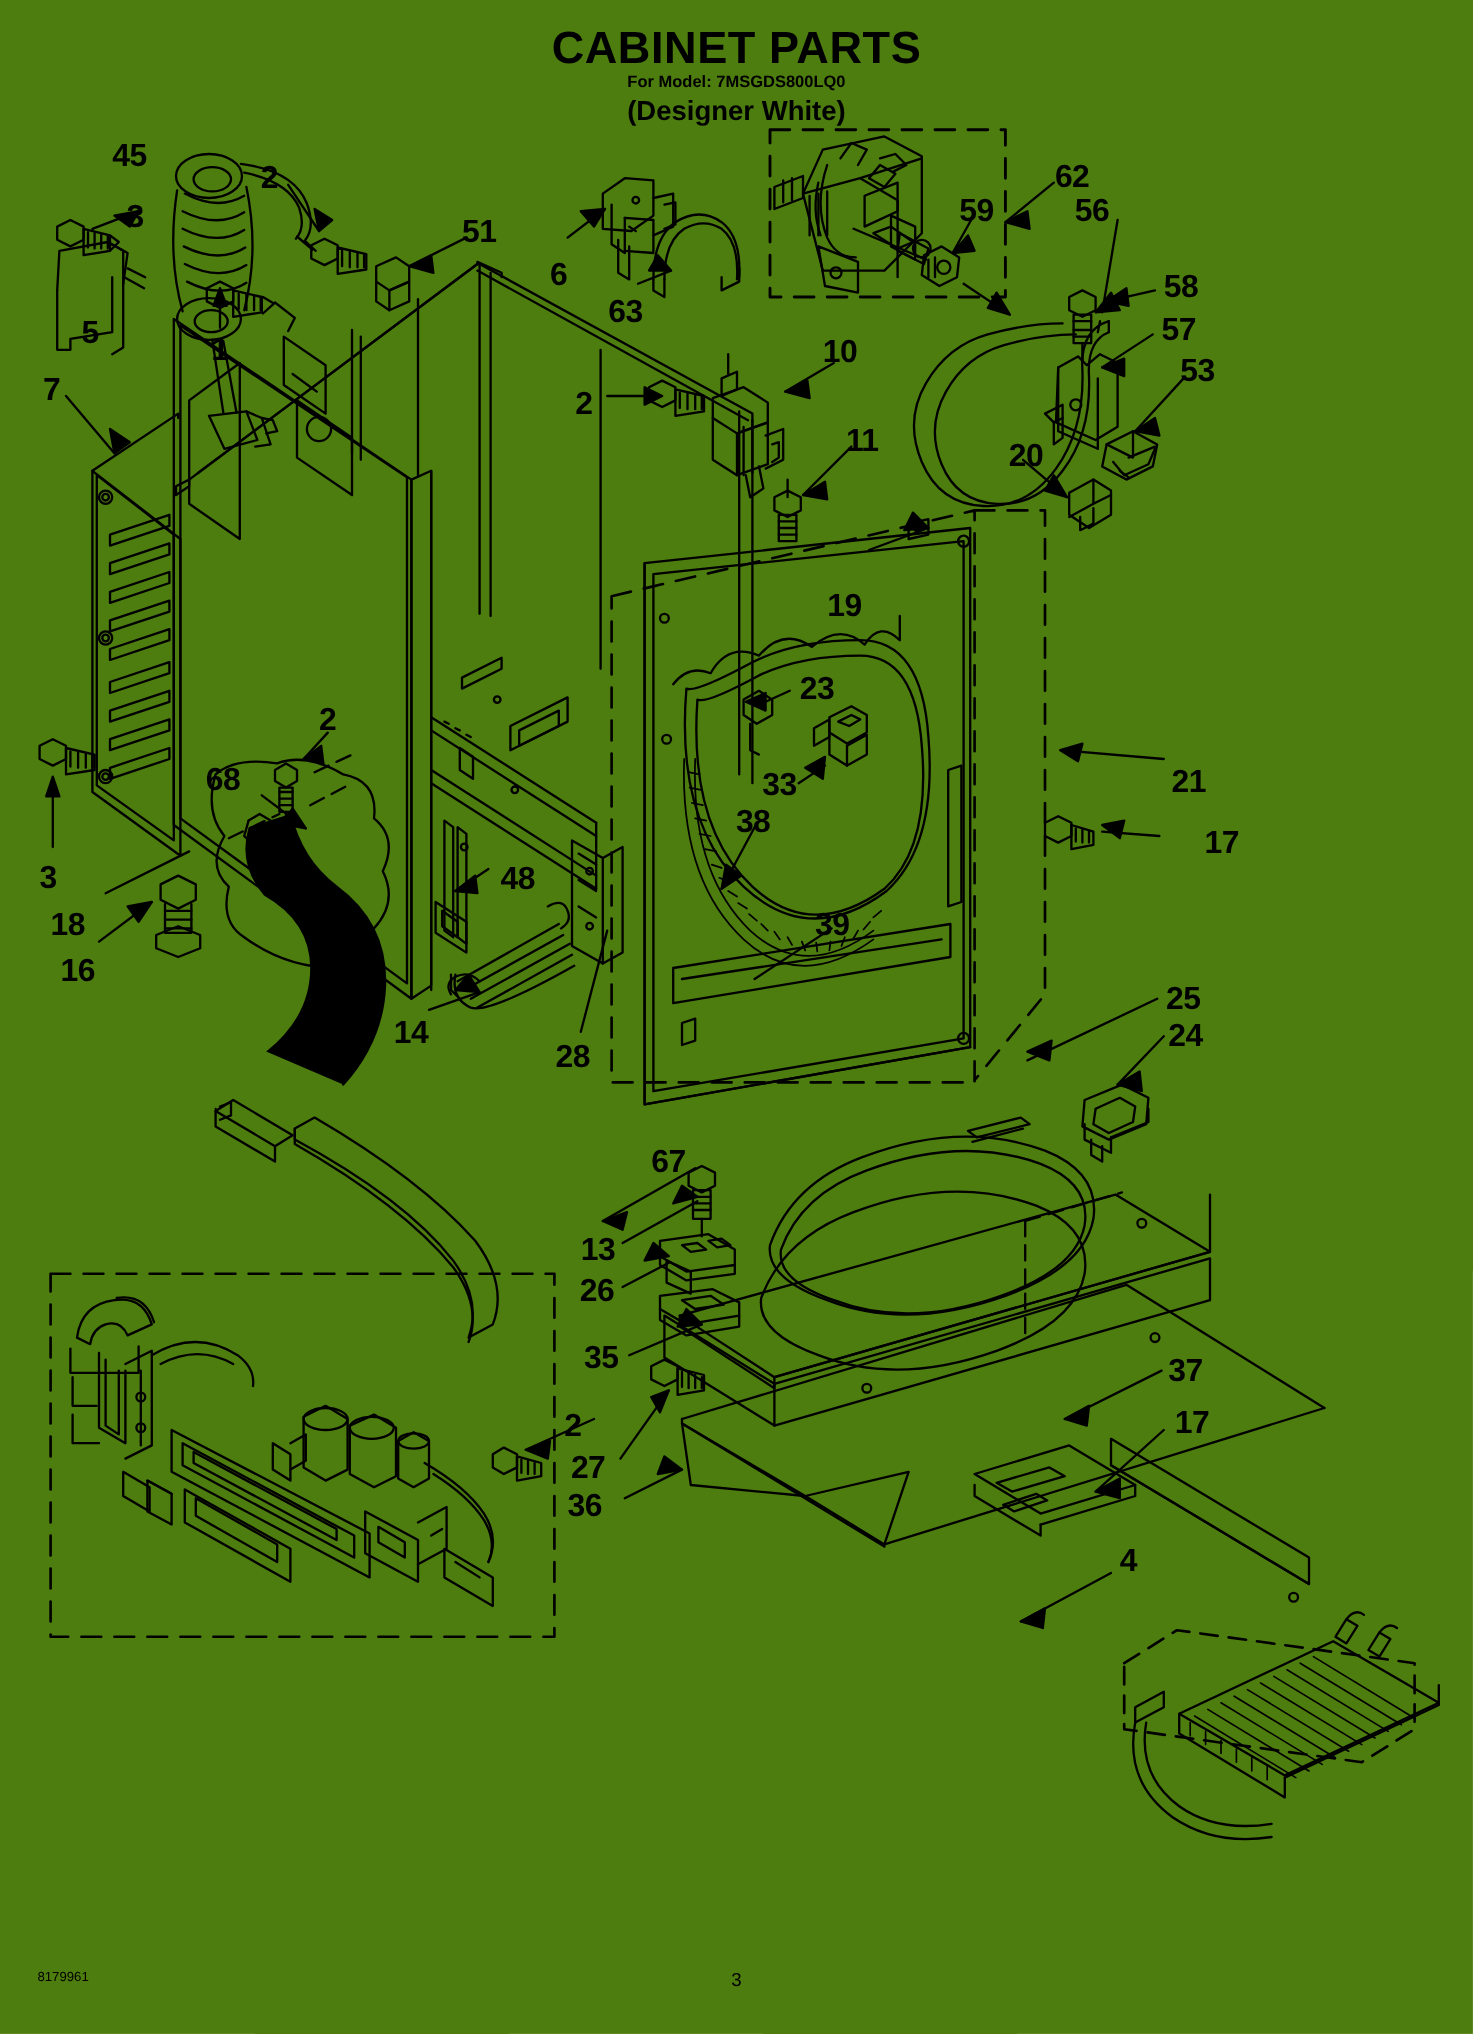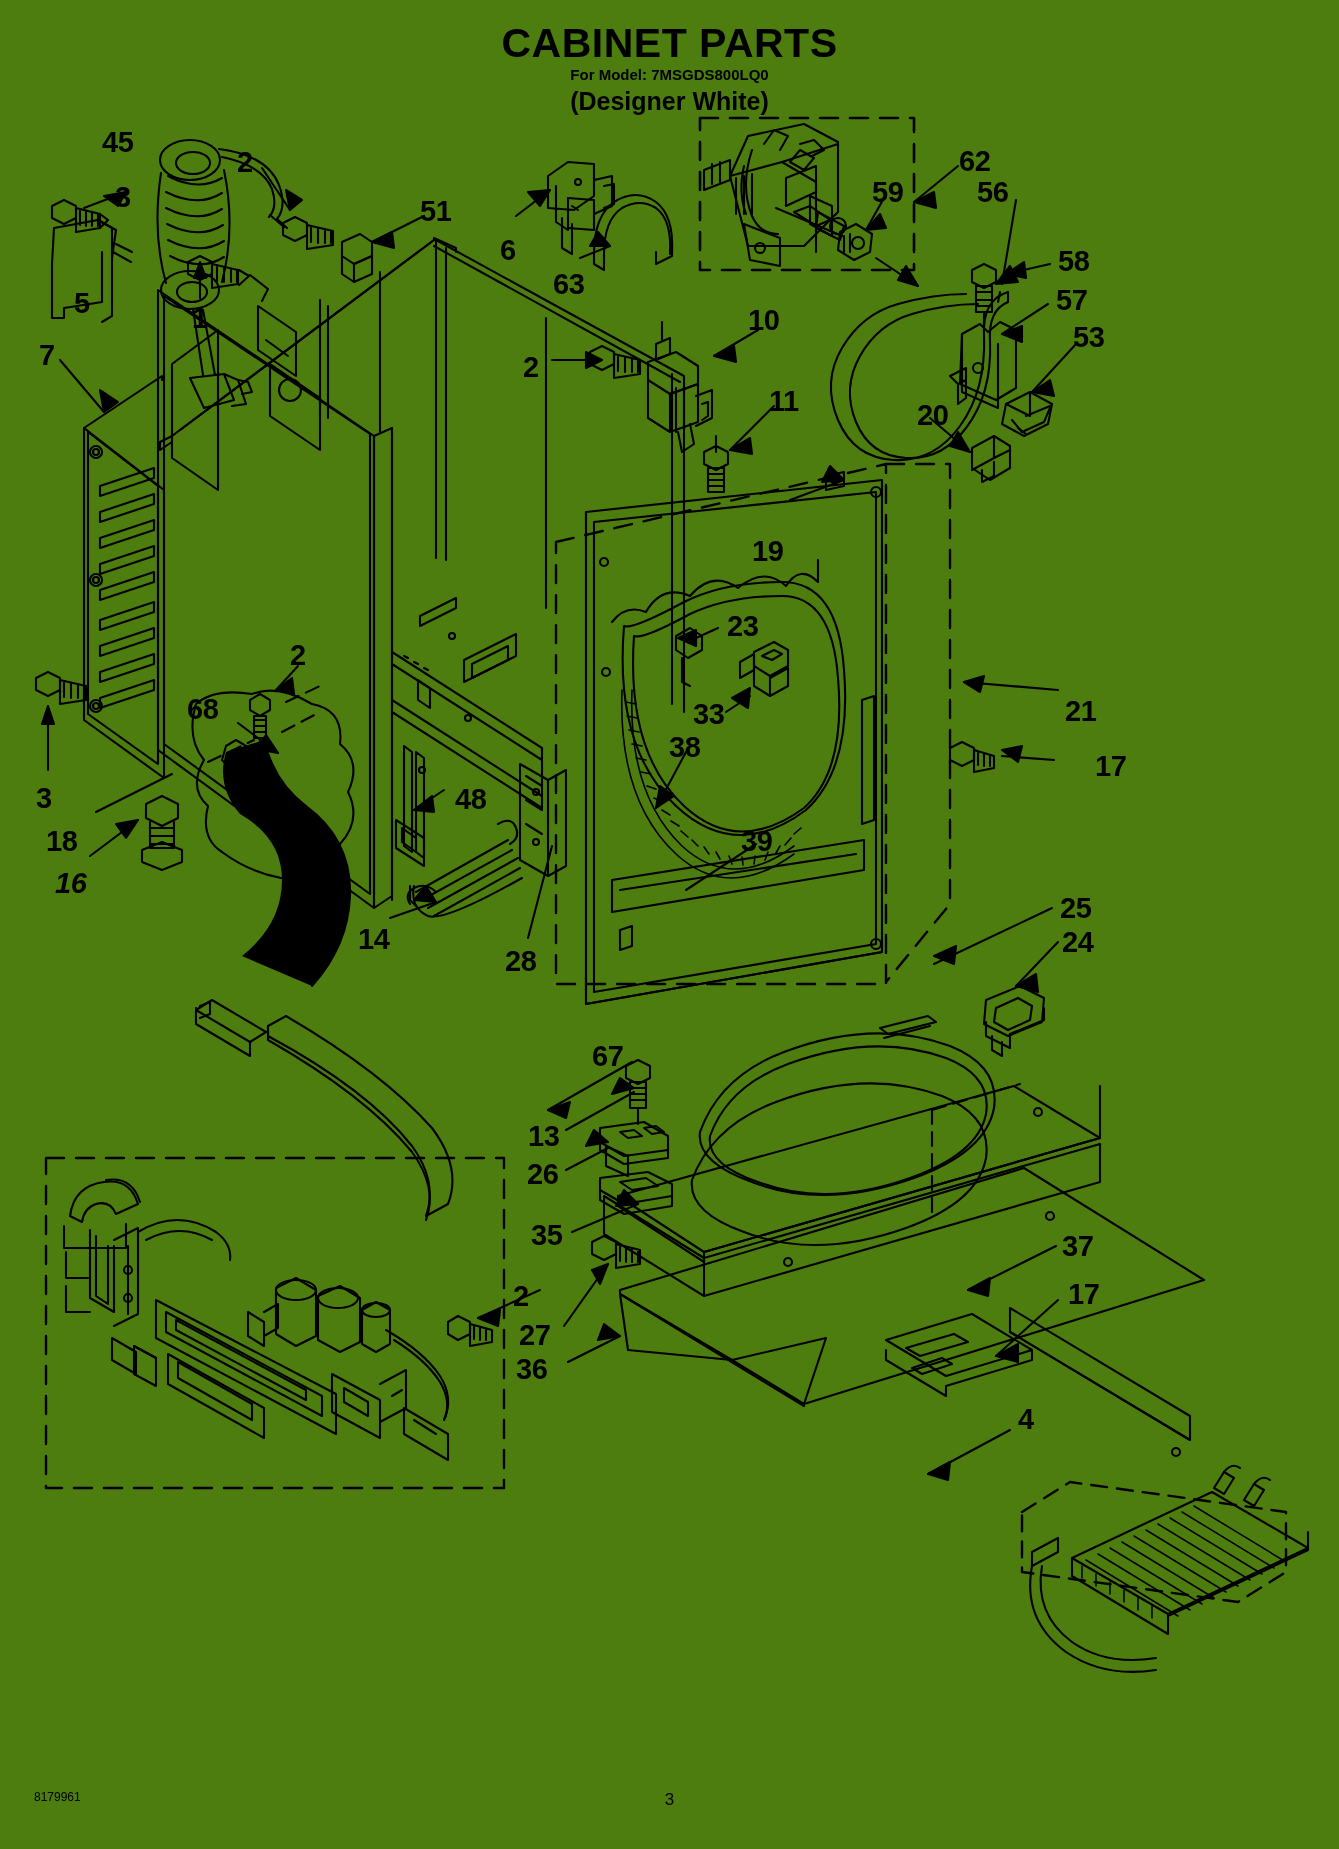--- a/index.html
+++ b/index.html
@@ -744,21 +744,21 @@
       <div class="callout" style="left: 752px; top: 509px; margin-top: 28px;">19</div>
       <div class="callout" style="left: 290px; top: 641px;">2</div>
       <div class="callout" style="left: 187px; top: 695px;">68</div>
       <div class="callout" style="left: 727px; top: 612px;">23</div>
       <div class="callout" style="left: 693px; top: 700px;">33</div>
       <div class="callout" style="left: 669px; top: 733px;">38</div>
       <div class="callout" style="left: 1065px; top: 697px;">21</div>
       <div class="callout" style="left: 1063px; top: 752px; margin-left: 32px;">17</div>
       <div class="callout" style="left: 36px; top: 784px;">3</div>
       <div class="callout" style="left: 46px; top: 827px;">18</div>
-      <div class="callout" style="left: 55px; top: 869px; font-style: italic;">16</div>
+      <div class="callout" style="left: 55px; top: 869px;">16</div>
       <div class="callout" style="left: 455px; top: 785px;">48</div>
       <div class="callout" style="left: 741px; top: 827px;">39</div>
       <div class="callout" style="left: 358px; top: 925px;">14</div>
       <div class="callout" style="left: 505px; top: 947px;">28</div>
       <div class="callout" style="left: 1060px; top: 894px;">25</div>
       <div class="callout" style="left: 1062px; top: 928px;">24</div>
       <div class="callout" style="left: 592px; top: 1042px; text-align: center;">67</div>
       <div class="callout" style="left: 528px; top: 1122px;">13</div>
       <div class="callout" style="left: 527px; top: 1160px;">26</div>
       <div class="callout" style="left: 531px; top: 1221px;">35</div>

